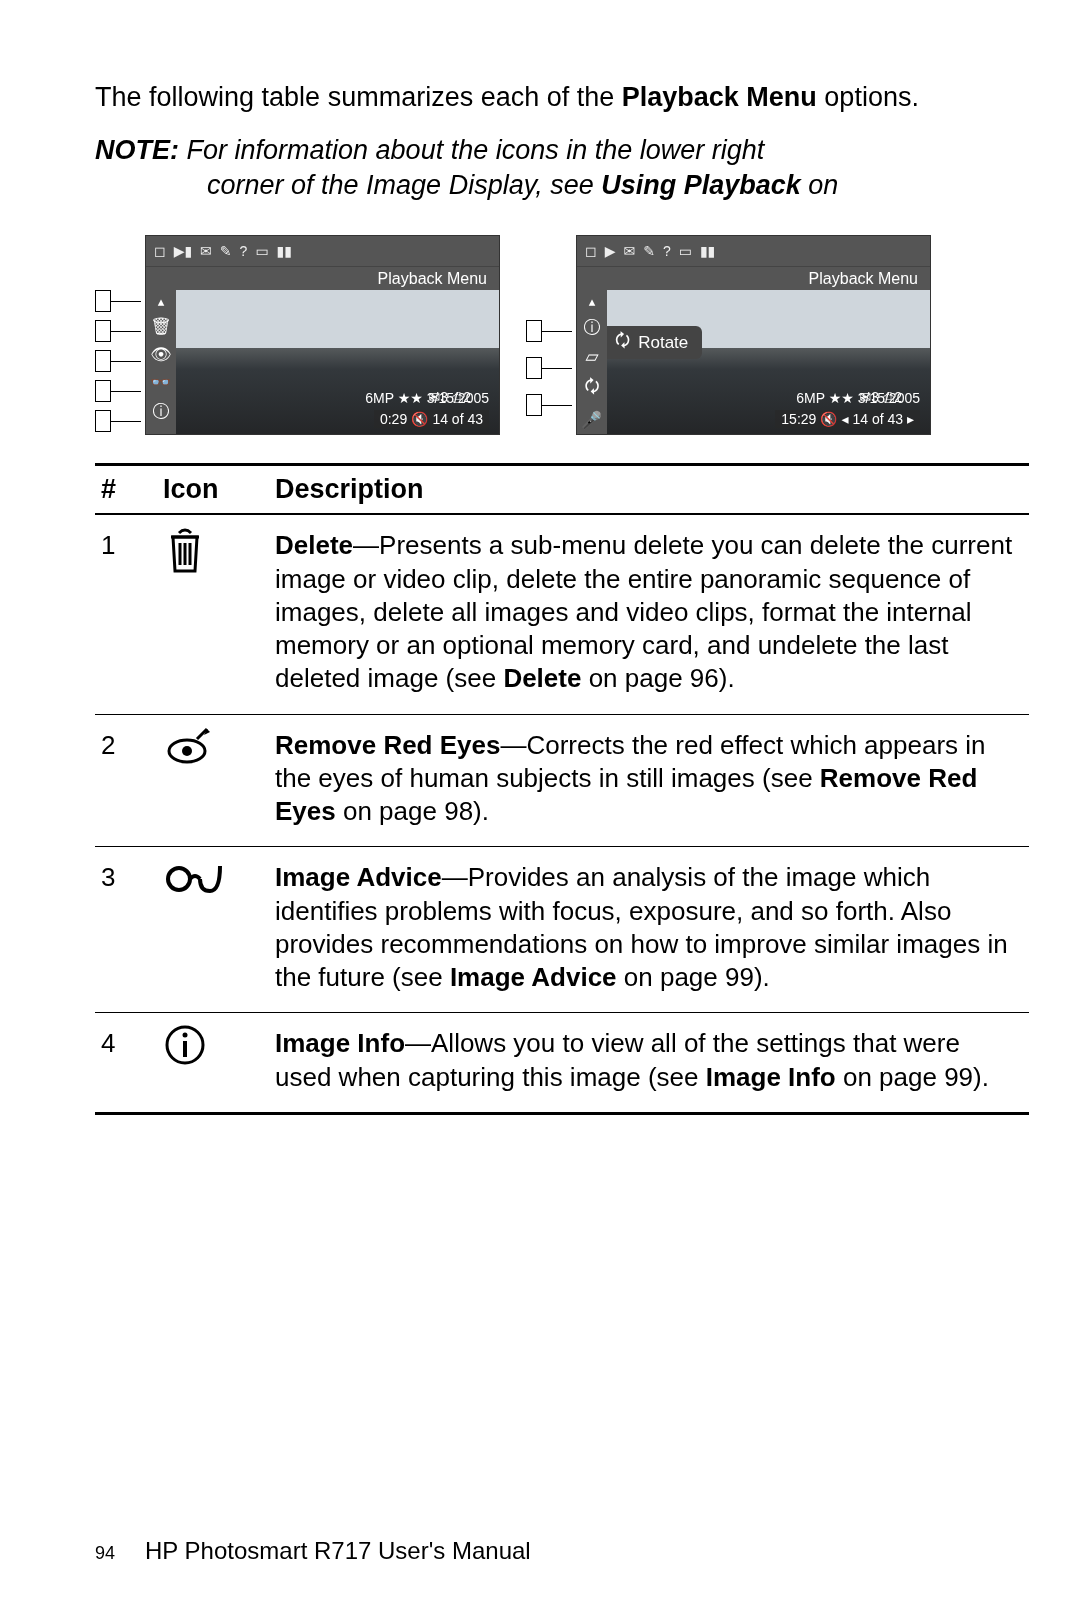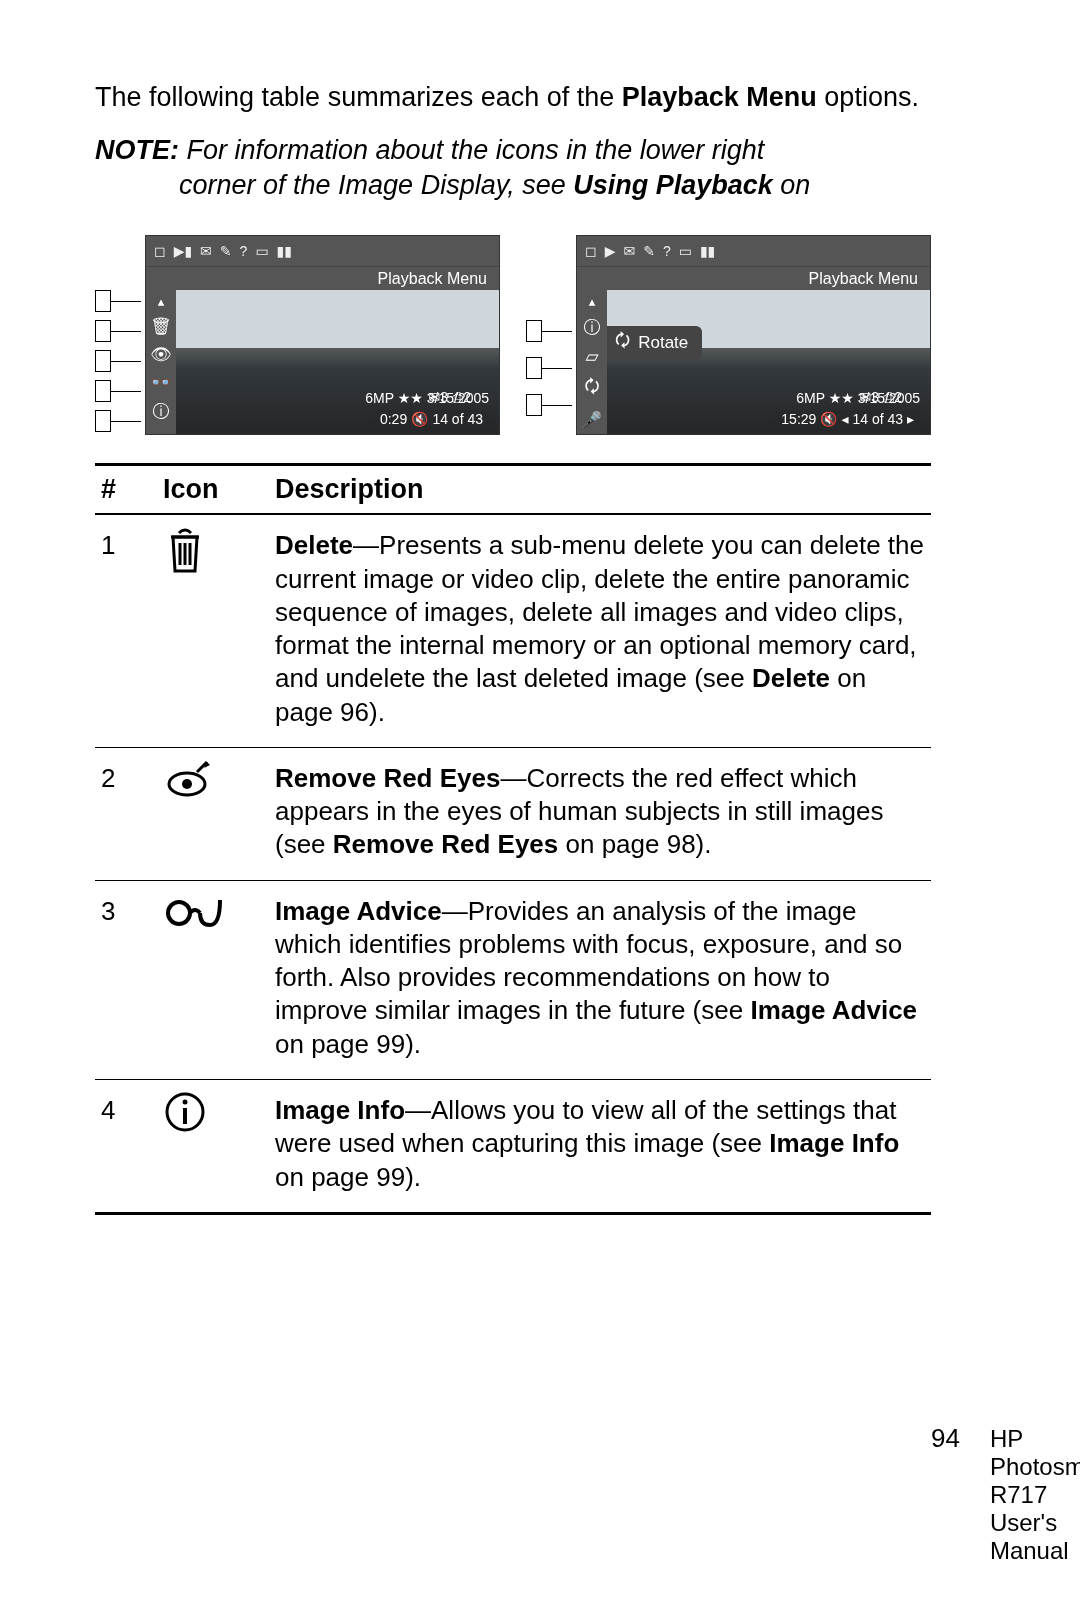--- a/index.html
+++ b/index.html
@@ -10,35 +10,35 @@
     color: #000;
     width: 1080px;
     height: 1620px;
     box-sizing: border-box;
   }
   .page {
     padding: 80px 51px 55px 95px;
     box-sizing: border-box;
     height: 100%;
     display: flex;
-    flex-direction: row;
+    flex-direction: column;
   }
   .content { flex: 1; }
   p.intro {
     font-size: 27px;
     line-height: 1.3;
     margin: 0 0 18px 0;
   }
   p.note {
     font-size: 27px;
     line-height: 1.3;
     margin: 0 0 32px 0;
     font-style: italic;
   }
-  .note-indent { display:block; margin-left: 84px; }
+  .note-indent { display:block; margin-left: 112px; }
   .bold { font-weight: bold; }
   
   .shots {
     display:flex;
     justify-content: flex-start;
     gap: 26px;
     margin-bottom: 28px;
   }
   .shot-wrap {
     display:flex;
@@ -175,21 +175,21 @@
   .svg-ic { display:inline-block; vertical-align:top; }
   
   .footer {
     display:flex;
     align-items:baseline;
     gap: 30px;
     font-size: 24px;
     margin-top: auto;
     padding-top: 50px;
   }
-  .pgno { font-size: 26px;}
+  .pgno { font-size: 18px;}
 </style>
 </head>
 <body>
 
 <div class="page">
   <div class="content">
 
     <p class="intro">
       <span>The following table summarizes each of the </span><span class="bold">Playback Menu</span><span> options.</span>
     </p>

